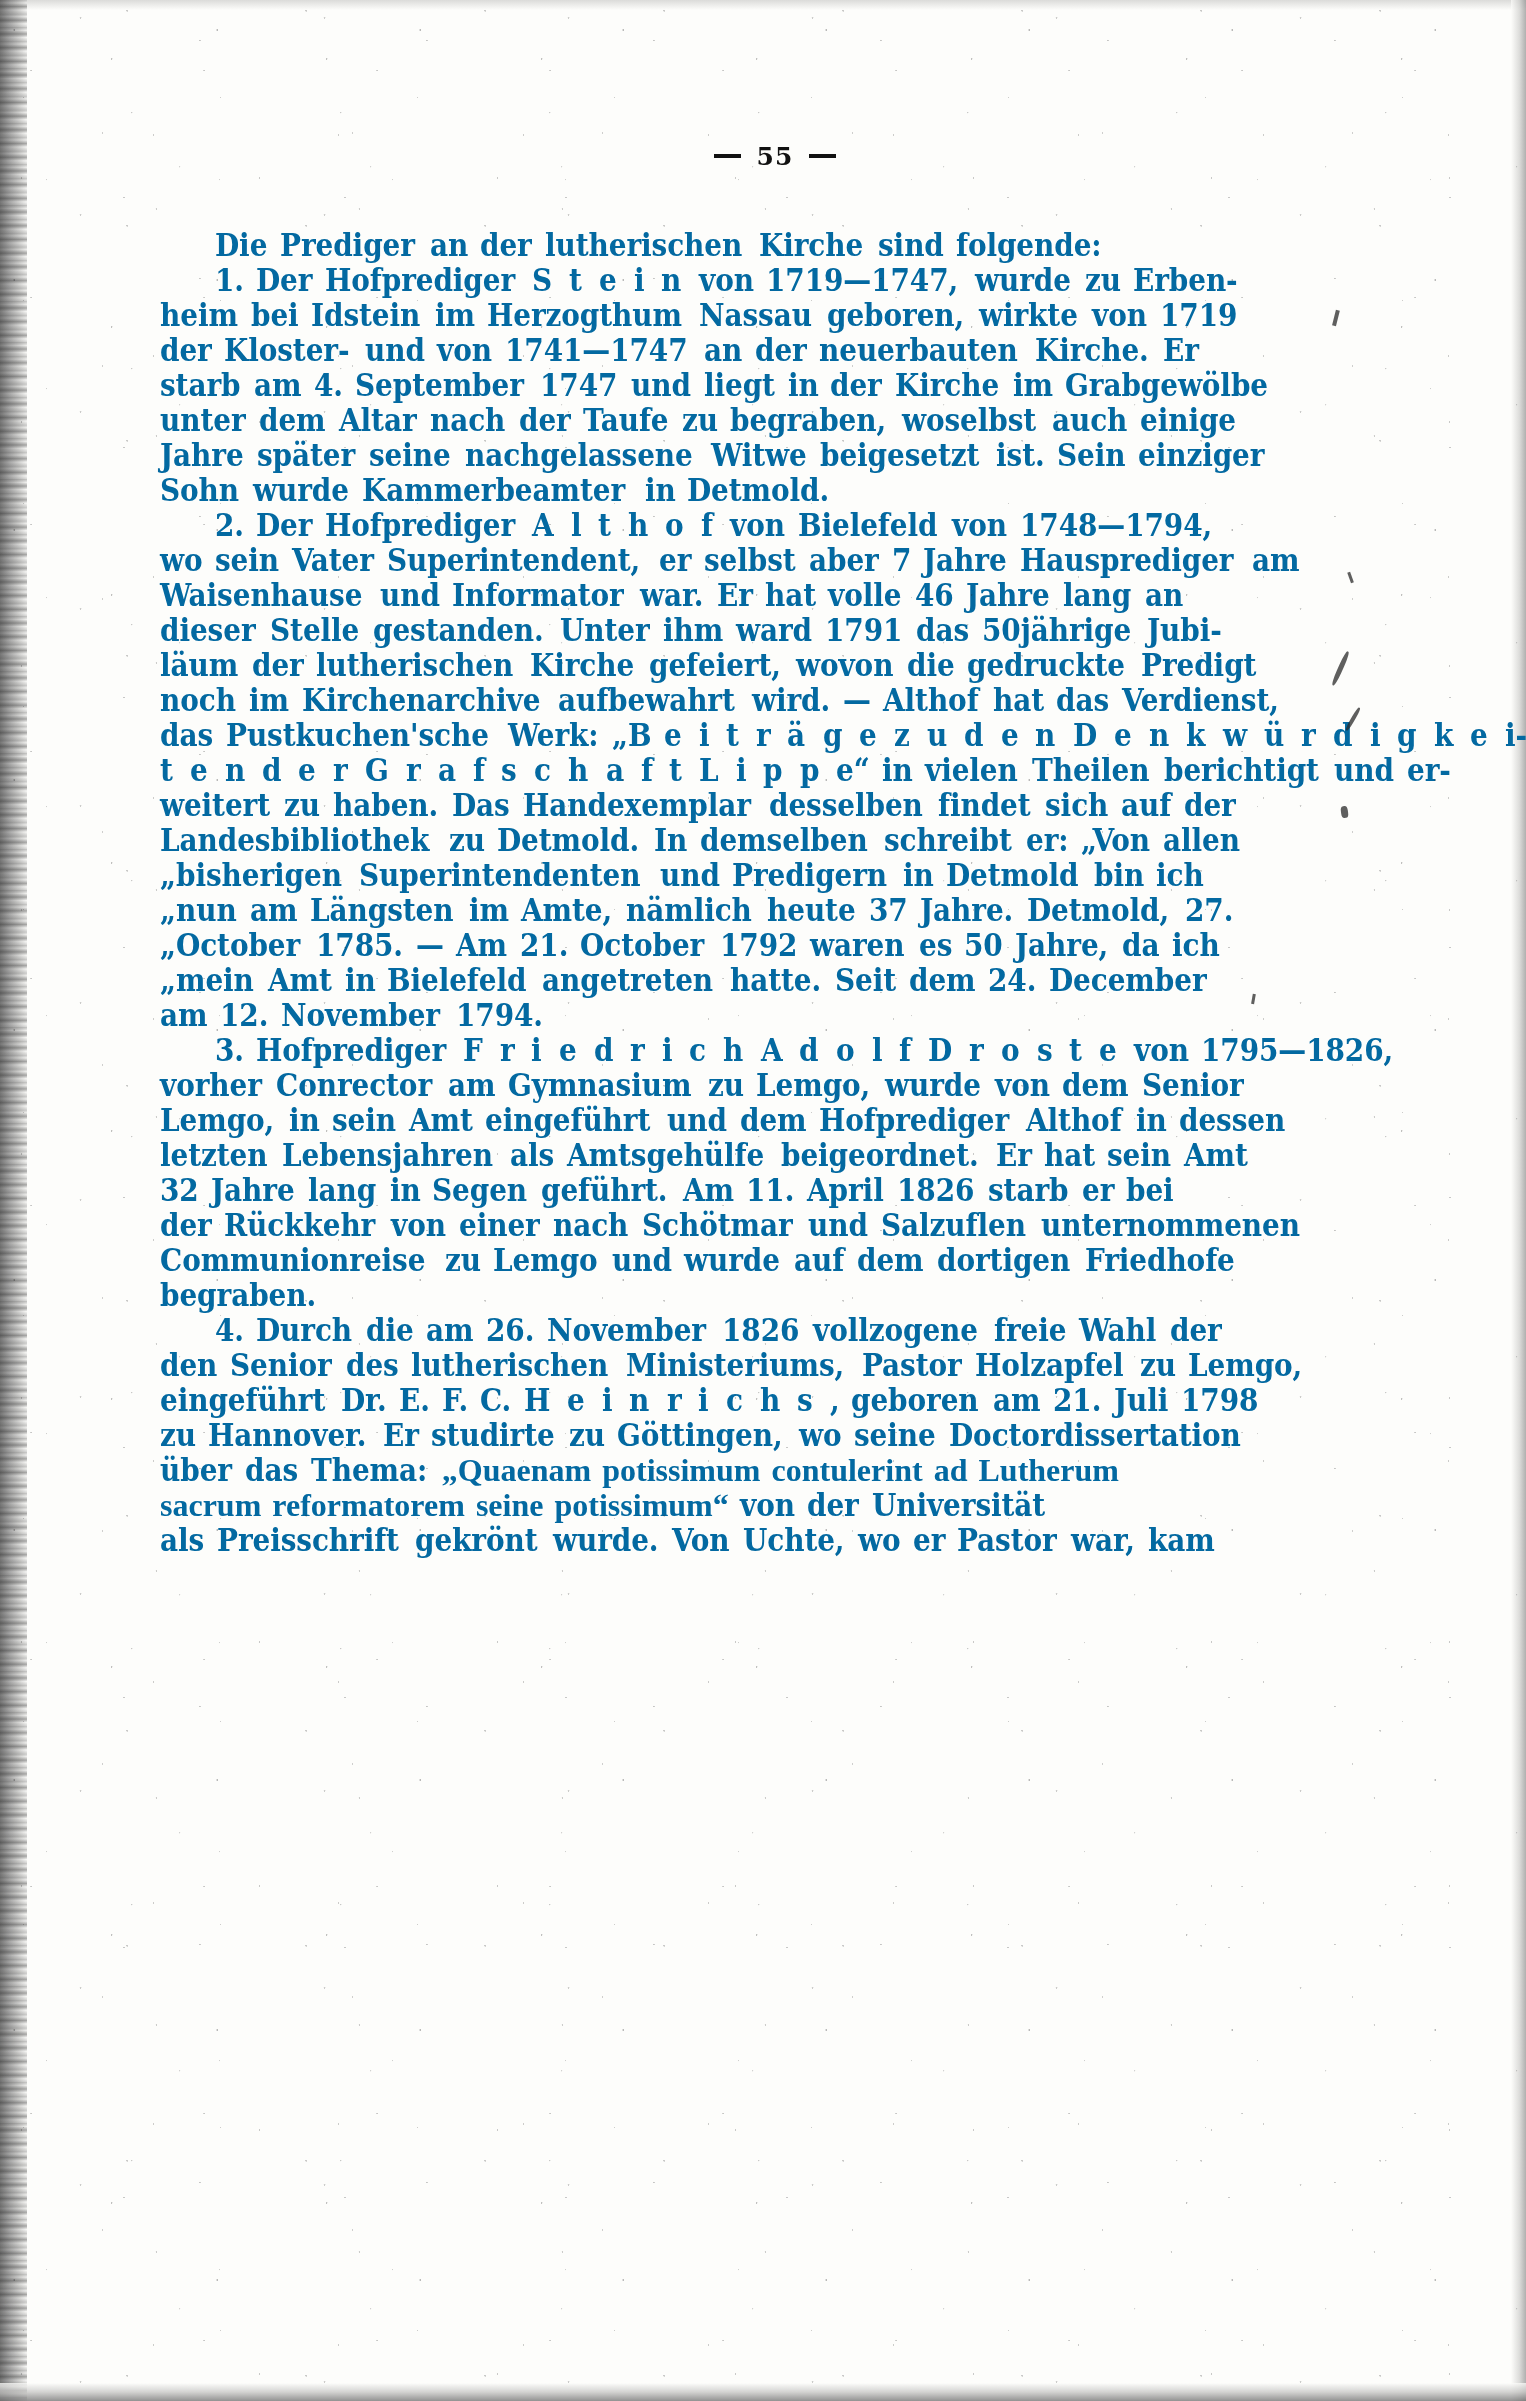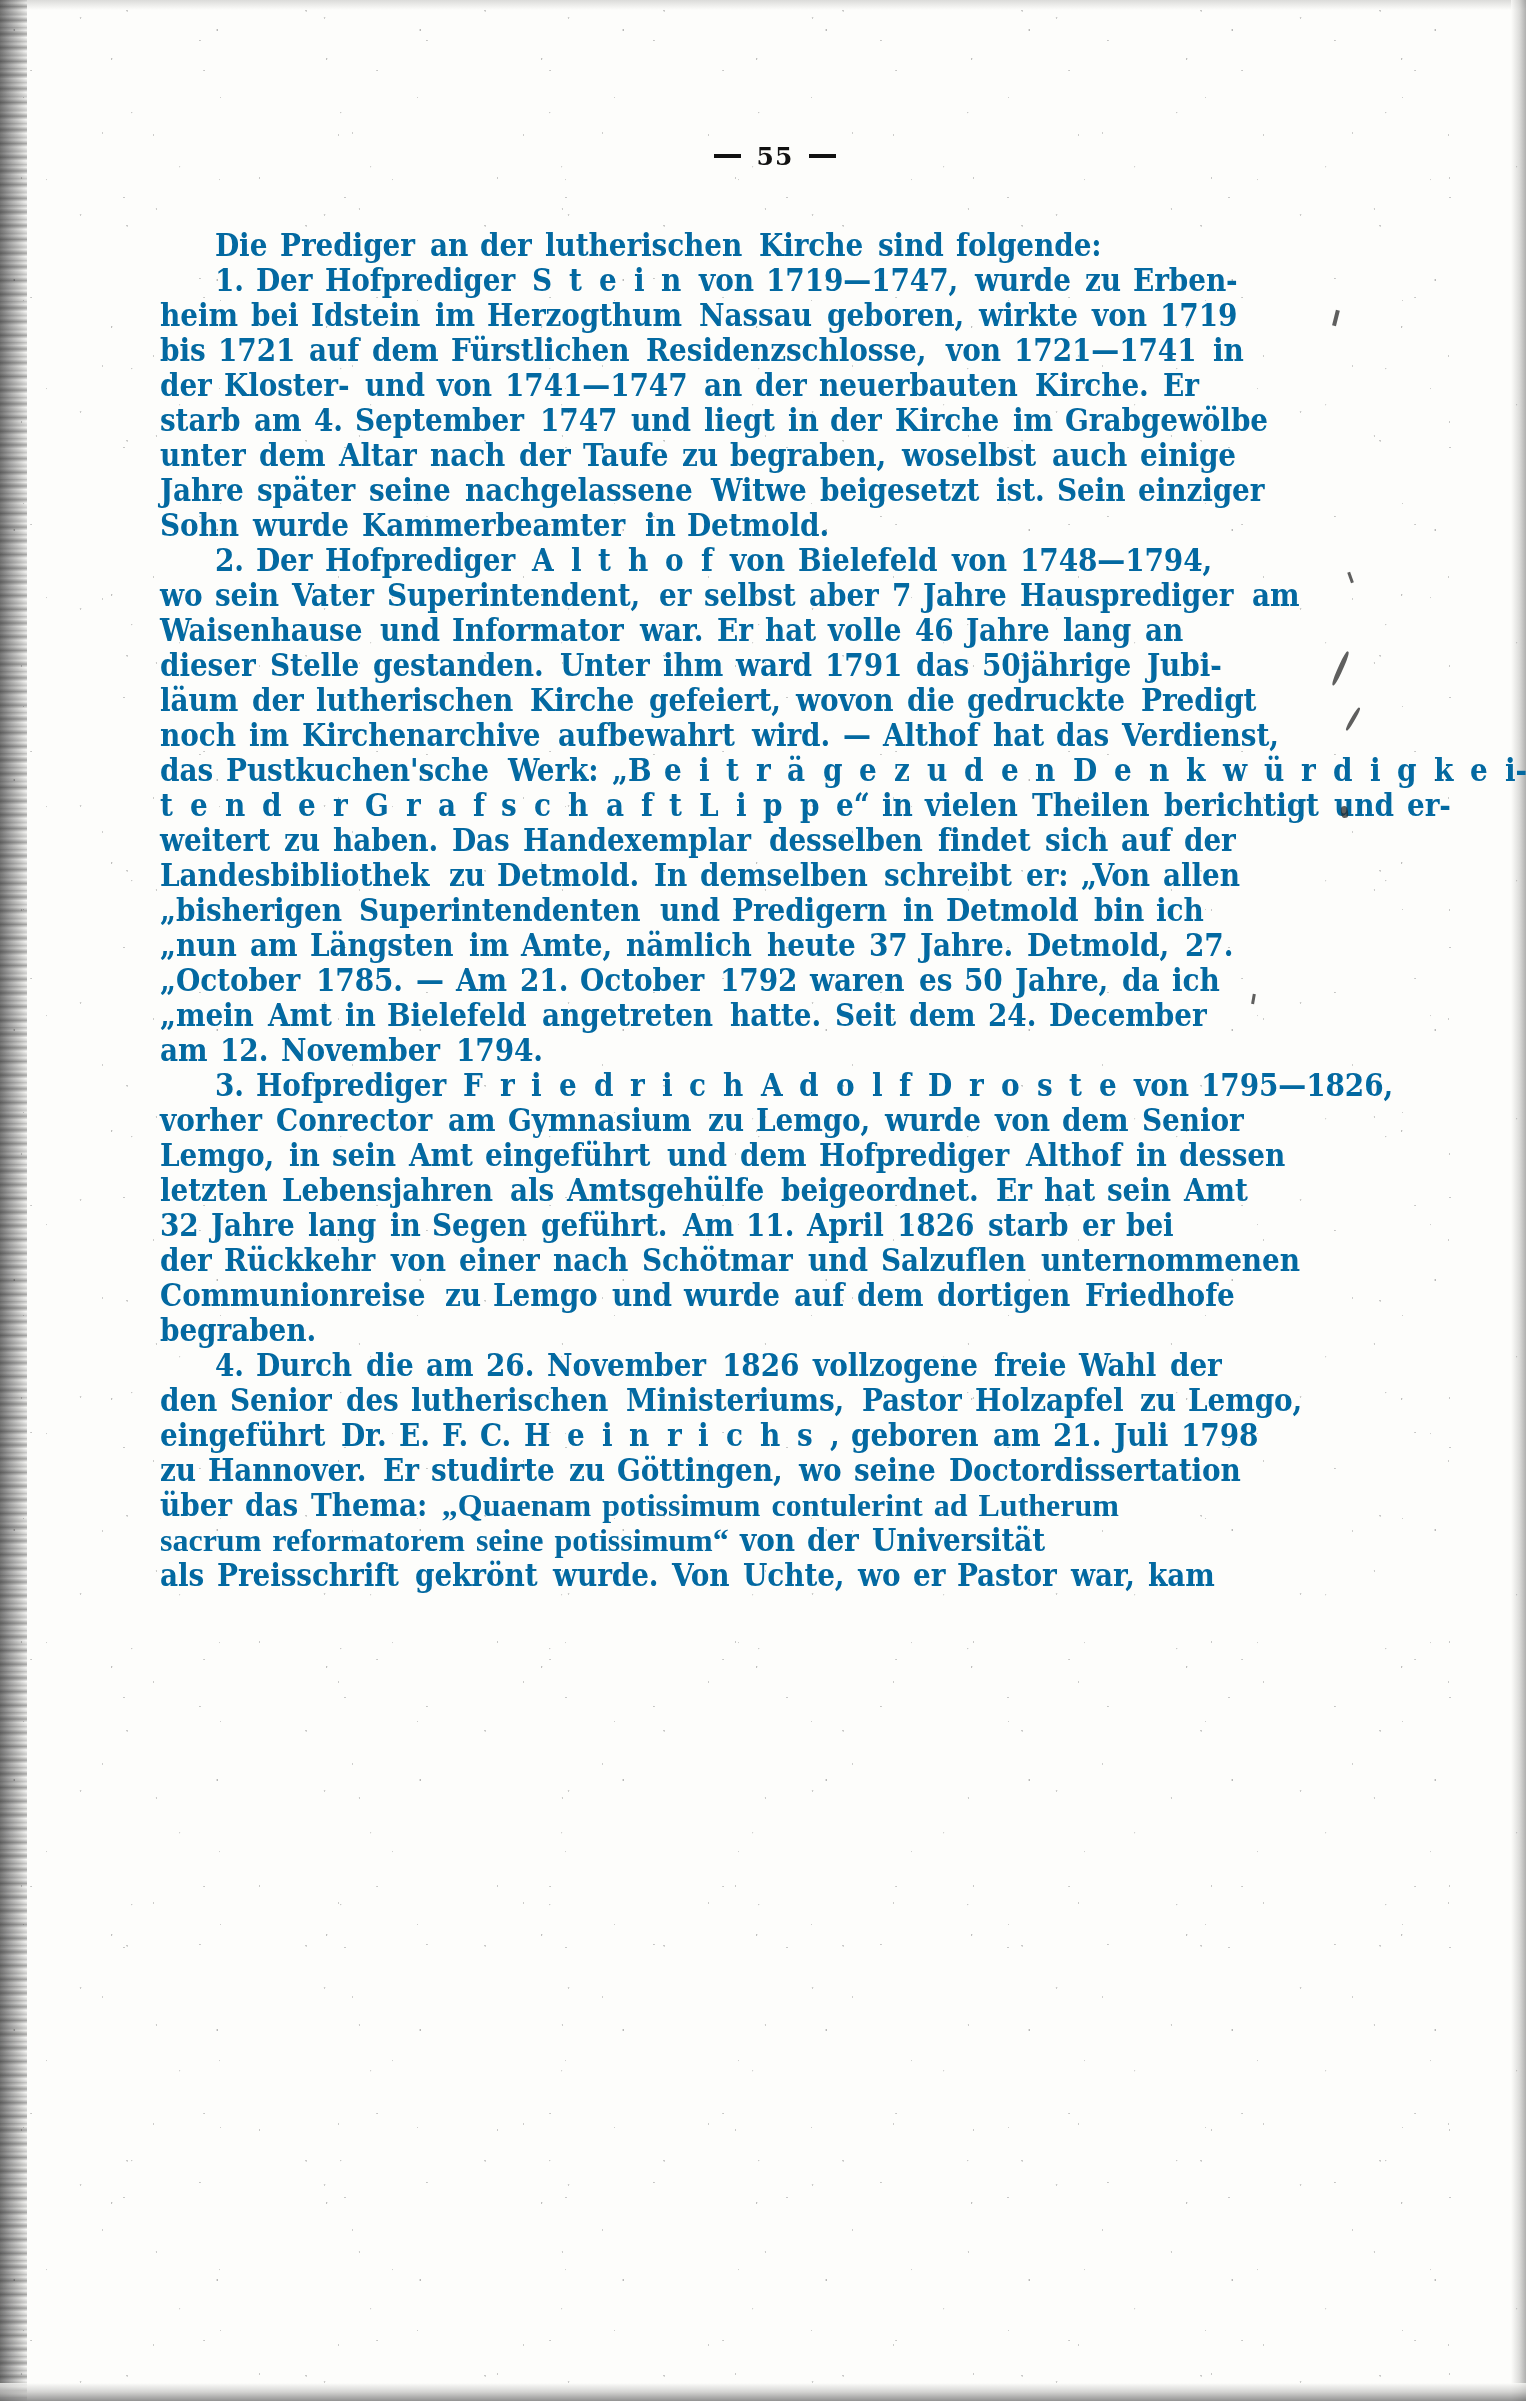--- a/index.html
+++ b/index.html
@@ -175,21 +175,20 @@
   <div class="scan-edge-bottom"></div>
 
   <div class="running-head">
     <span class="rule"></span><span>55</span><span class="rule"></span>
   </div>
 
   <div class="textblock" id="textblock">
       <div class="line indent"><span class="fk">Die</span> <span class="fk">Prediger</span> <span class="fk">an</span> <span class="fk">der</span> <span class="fk">lutherischen</span> <span class="fk">Kirche</span> <span class="fk">sind</span> <span class="fk">folgende:</span></div>
       <div class="line indent"><span class="fk">1.</span>  <span class="fk">Der</span> <span class="fk">Hofprediger</span> <span class="fk sperr">S</span> <span class="fk sperr">t</span> <span class="fk sperr">e</span> <span class="fk sperr">i</span> <span class="fk sperr">n</span>  <span class="fk">von</span> <span class="fk">1719—1747,</span> <span class="fk">wurde</span> <span class="fk">zu</span> <span class="fk">Erben-</span></div>
       <div class="line"><span class="fk">heim</span> <span class="fk">bei</span> <span class="fk">Idstein</span> <span class="fk">im</span> <span class="fk">Herzogthum</span> <span class="fk">Nassau</span> <span class="fk">geboren,</span> <span class="fk">wirkte</span> <span class="fk">von</span> <span class="fk">1719</span></div>
-      <div class="line"><span class="fk">bis</span> <span class="fk">1721</span> <span class="fk">auf</span> <span class="fk">dem</span> <span class="fk">Fürstlichen</span> <span class="fk">Residenzschlosse,</span> <span class="fk">von</span> <span class="fk">1721—1741</span> <span class="fk">in</span></div>
       <div class="line"><span class="fk">der</span> <span class="fk">Kloster-</span> <span class="fk">und</span> <span class="fk">von</span> <span class="fk">1741—1747</span> <span class="fk">an</span> <span class="fk">der</span> <span class="fk">neuerbauten</span> <span class="fk">Kirche.</span> <span class="fk">Er</span></div>
       <div class="line"><span class="fk">starb</span> <span class="fk">am</span> <span class="fk">4.</span> <span class="fk">September</span> <span class="fk">1747</span> <span class="fk">und</span> <span class="fk">liegt</span> <span class="fk">in</span> <span class="fk">der</span> <span class="fk">Kirche</span> <span class="fk">im</span> <span class="fk">Grabgewölbe</span></div>
       <div class="line"><span class="fk">unter</span> <span class="fk">dem</span> <span class="fk">Altar</span> <span class="fk">nach</span> <span class="fk">der</span> <span class="fk">Taufe</span> <span class="fk">zu</span> <span class="fk">begraben,</span> <span class="fk">woselbst</span> <span class="fk">auch</span> <span class="fk">einige</span></div>
       <div class="line"><span class="fk">Jahre</span> <span class="fk">später</span> <span class="fk">seine</span> <span class="fk">nachgelassene</span> <span class="fk">Witwe</span> <span class="fk">beigesetzt</span> <span class="fk">ist.</span>  <span class="fk">Sein</span> <span class="fk">einziger</span></div>
       <div class="line"><span class="fk">Sohn</span> <span class="fk">wurde</span> <span class="fk">Kammerbeamter</span> <span class="fk">in</span> <span class="fk">Detmold.</span></div>
       <div class="line indent"><span class="fk">2.</span>  <span class="fk">Der</span> <span class="fk">Hofprediger</span> <span class="fk sperr">A</span> <span class="fk sperr">l</span> <span class="fk sperr">t</span> <span class="fk sperr">h</span> <span class="fk sperr">o</span> <span class="fk sperr">f</span>  <span class="fk">von</span> <span class="fk">Bielefeld</span> <span class="fk">von</span> <span class="fk">1748—1794,</span></div>
       <div class="line"><span class="fk">wo</span> <span class="fk">sein</span> <span class="fk">Vater</span> <span class="fk">Superintendent,</span> <span class="fk">er</span> <span class="fk">selbst</span> <span class="fk">aber</span> <span class="fk">7</span> <span class="fk">Jahre</span> <span class="fk">Hausprediger</span> <span class="fk">am</span></div>
       <div class="line"><span class="fk">Waisenhause</span> <span class="fk">und</span> <span class="fk">Informator</span> <span class="fk">war.</span>  <span class="fk">Er</span> <span class="fk">hat</span> <span class="fk">volle</span> <span class="fk">46</span> <span class="fk">Jahre</span> <span class="fk">lang</span> <span class="fk">an</span></div>
       <div class="line"><span class="fk">dieser</span> <span class="fk">Stelle</span> <span class="fk">gestanden.</span>  <span class="fk">Unter</span> <span class="fk">ihm</span> <span class="fk">ward</span> <span class="fk">1791</span> <span class="fk">das</span> <span class="fk">50jährige</span> <span class="fk">Jubi-</span></div>
       <div class="line"><span class="fk">läum</span> <span class="fk">der</span> <span class="fk">lutherischen</span> <span class="fk">Kirche</span> <span class="fk">gefeiert,</span> <span class="fk">wovon</span> <span class="fk">die</span> <span class="fk">gedruckte</span> <span class="fk">Predigt</span></div>

